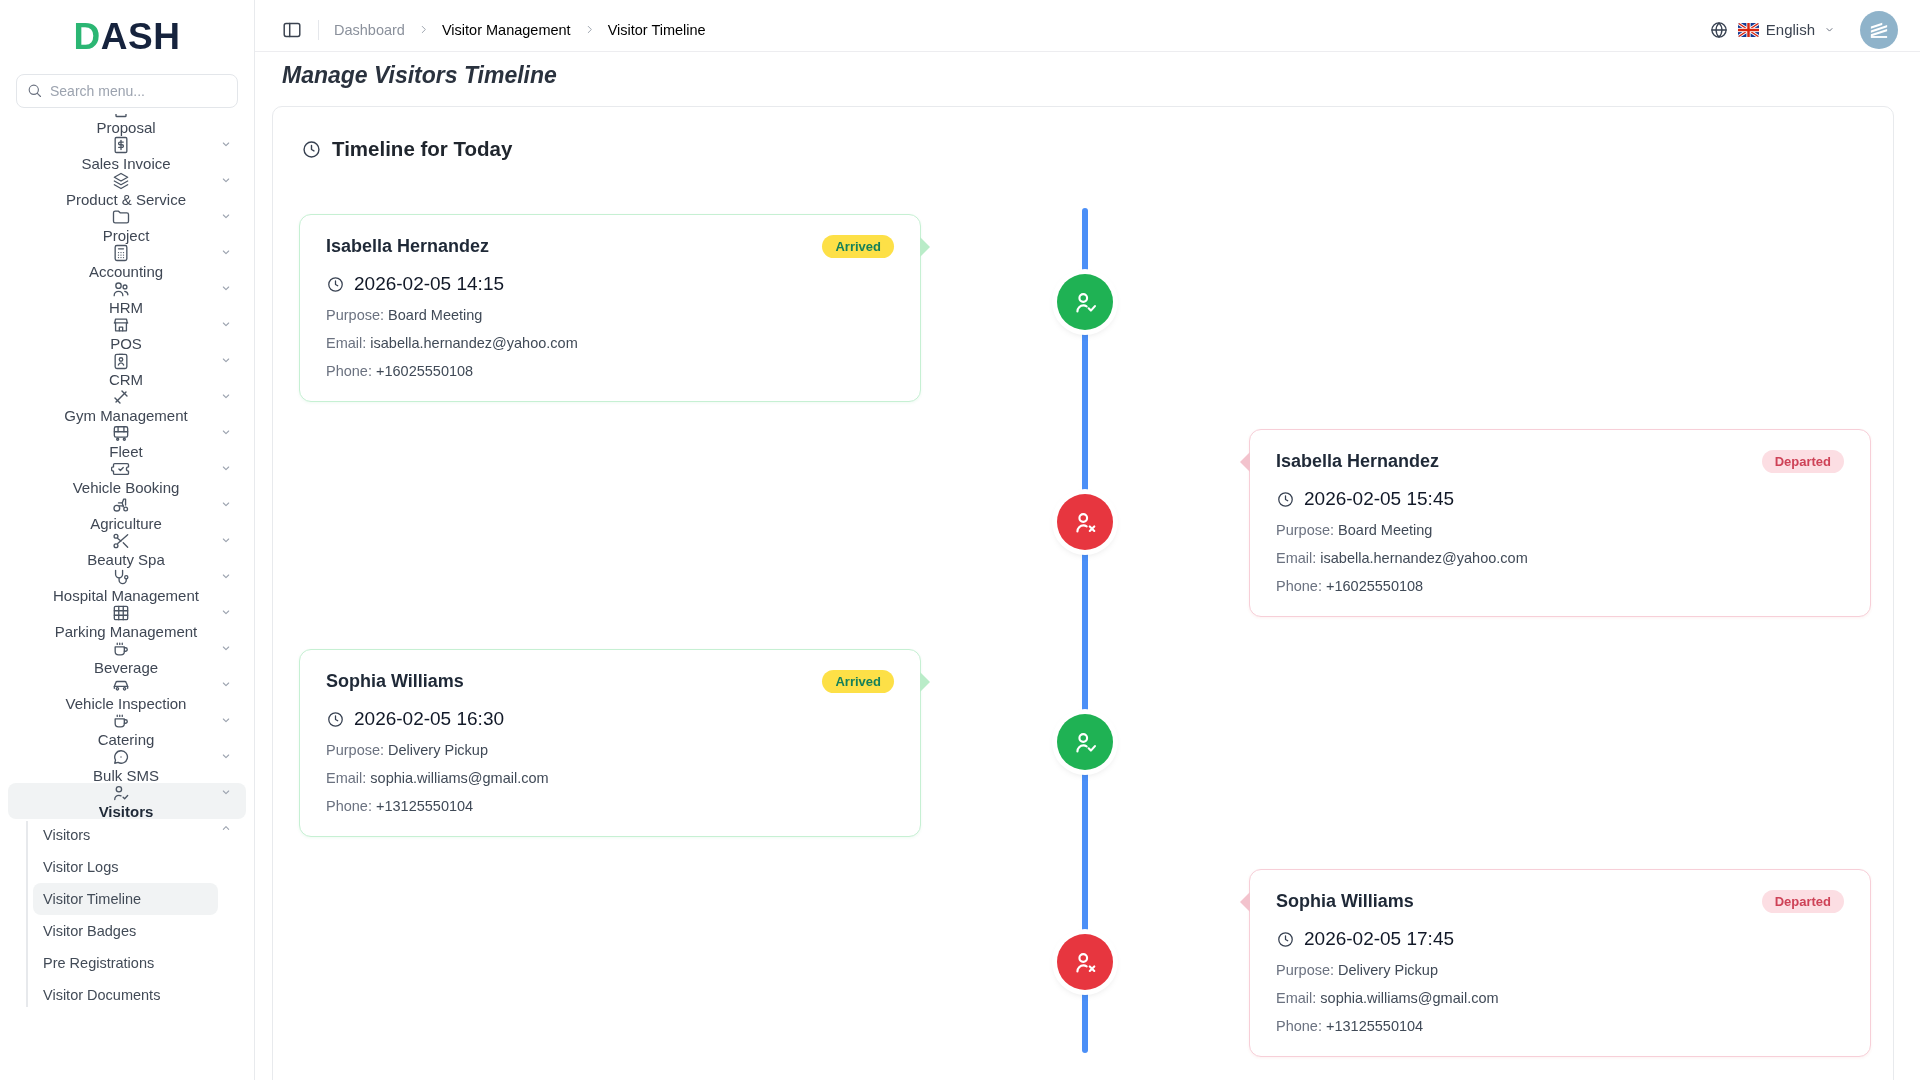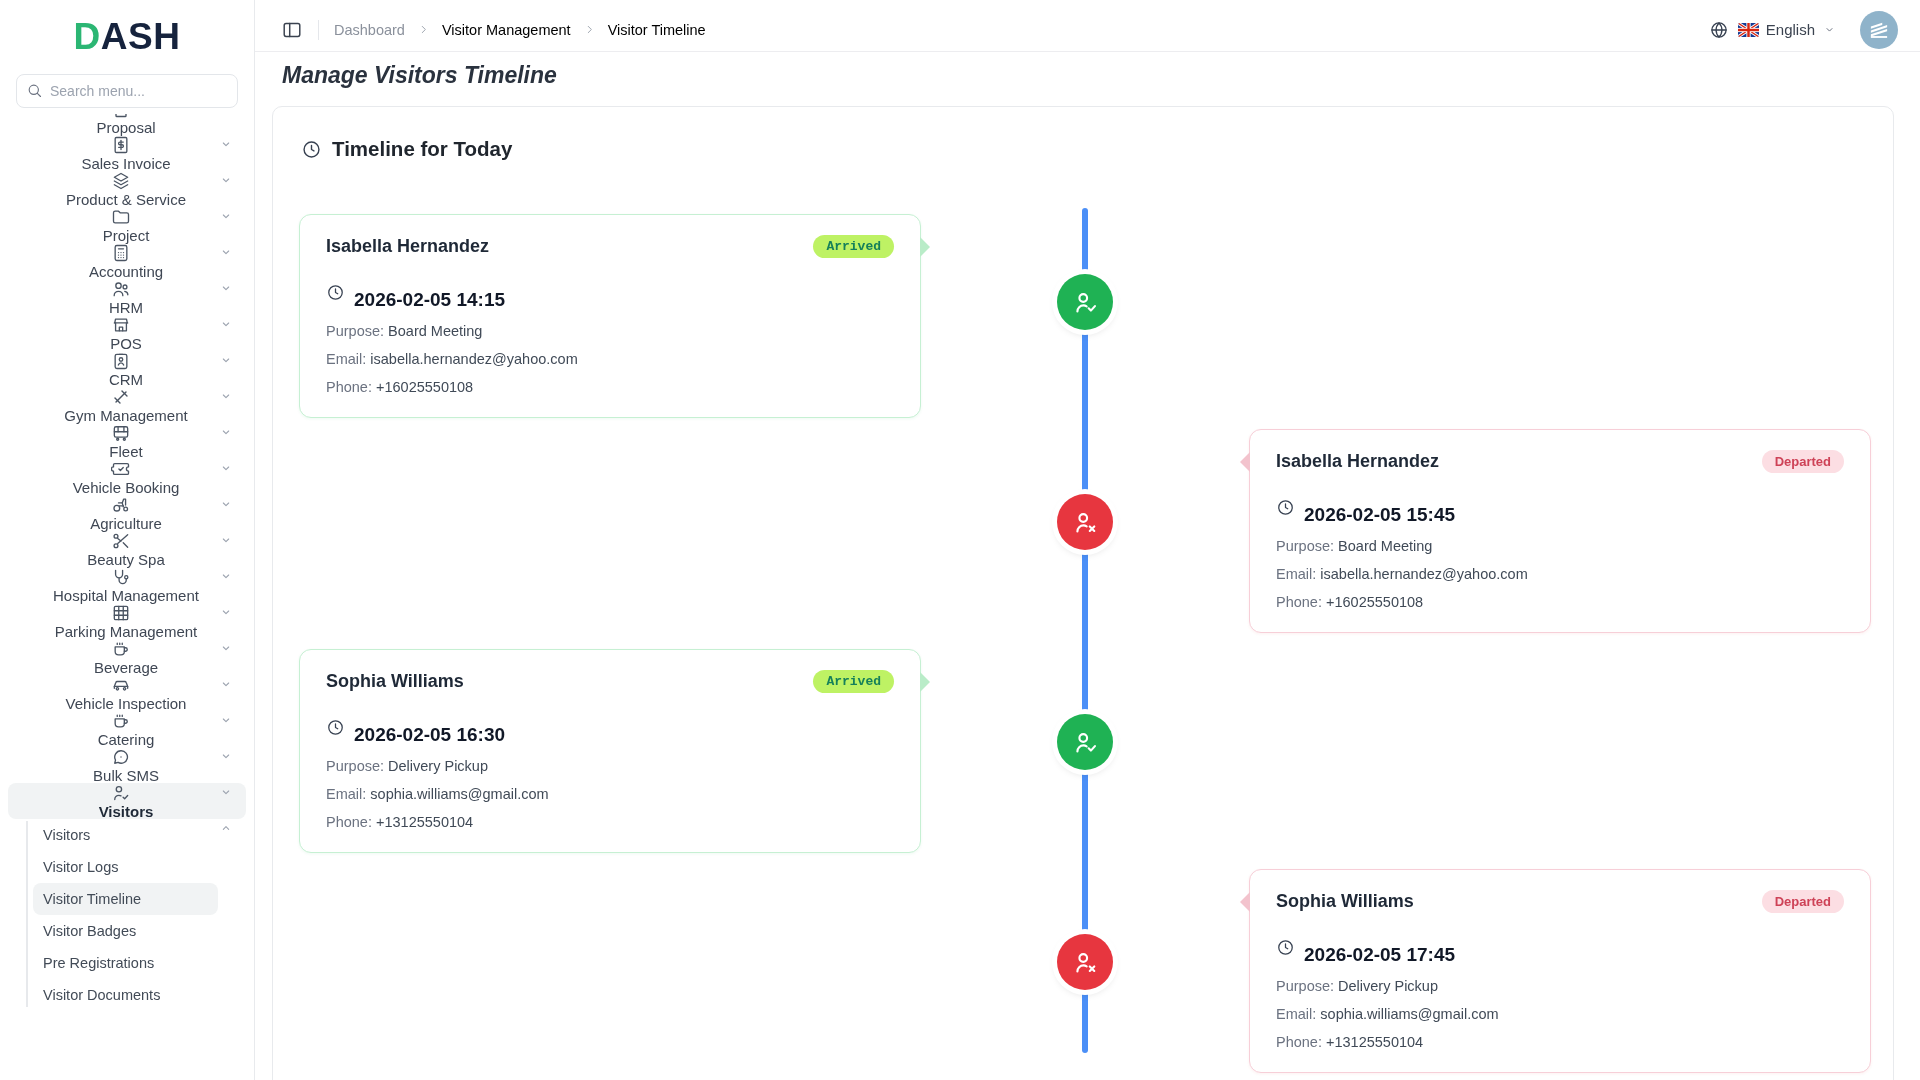--- a/index.html
+++ b/index.html
@@ -76,25 +76,25 @@
   .tl-card.arrived { border:1px solid #c6f0d3; box-shadow:0 1px 3px rgba(31,178,84,.07); }
   .tl-card.departed { border:1px solid #f7cfd8; box-shadow:0 1px 3px rgba(231,54,63,.07); }
   .tl-card::after { content:""; position:absolute; top:22px; width:0; height:0;
     border-top:10px solid transparent; border-bottom:10px solid transparent; }
   .tl-card.left.arrived::after { right:-10px; border-left:10px solid #b9ecc8; }
   .tl-card.right.departed::after { left:-10px; border-right:10px solid #f3c3cd; }
 
   .card-head { display:flex; align-items:center; justify-content:space-between; }
   .v-name { font-size:18px; font-weight:700; color:#1f2937; }
   .badge { font-size:13px; font-weight:700; padding:4px 13px; border-radius:999px; white-space:nowrap; }
-  .badge.arrived { background:#bef264; color:#15805a;font-family:Liberation Mono, monospace; }
+  .badge.arrived { background:#fde047; color:#15805a; }
   .badge.departed { background:#fcdee3; color:#ce4257; }
   .time-row { display:flex; align-items:center; gap:9px; margin-top:15px; }
   .clock-sm { width:19px; height:19px; color:#374151; flex:0 0 auto; }
-  .v-time { font-size:19px; font-weight:700; color:#111827;margin-top:16px; }
+  .v-time { font-size:19px; font-weight:400; color:#111827; }
   .meta-row { margin-top:12px; font-size:14.5px; color:#6b7280; }
   .meta-row .val { color:#404a57; }
 </style>
 </head>
 <body>
 
 <div class="sidebar">
   <div class="logo">
     <span class="d">D</span>
       <span class="rest">ASH</span>

